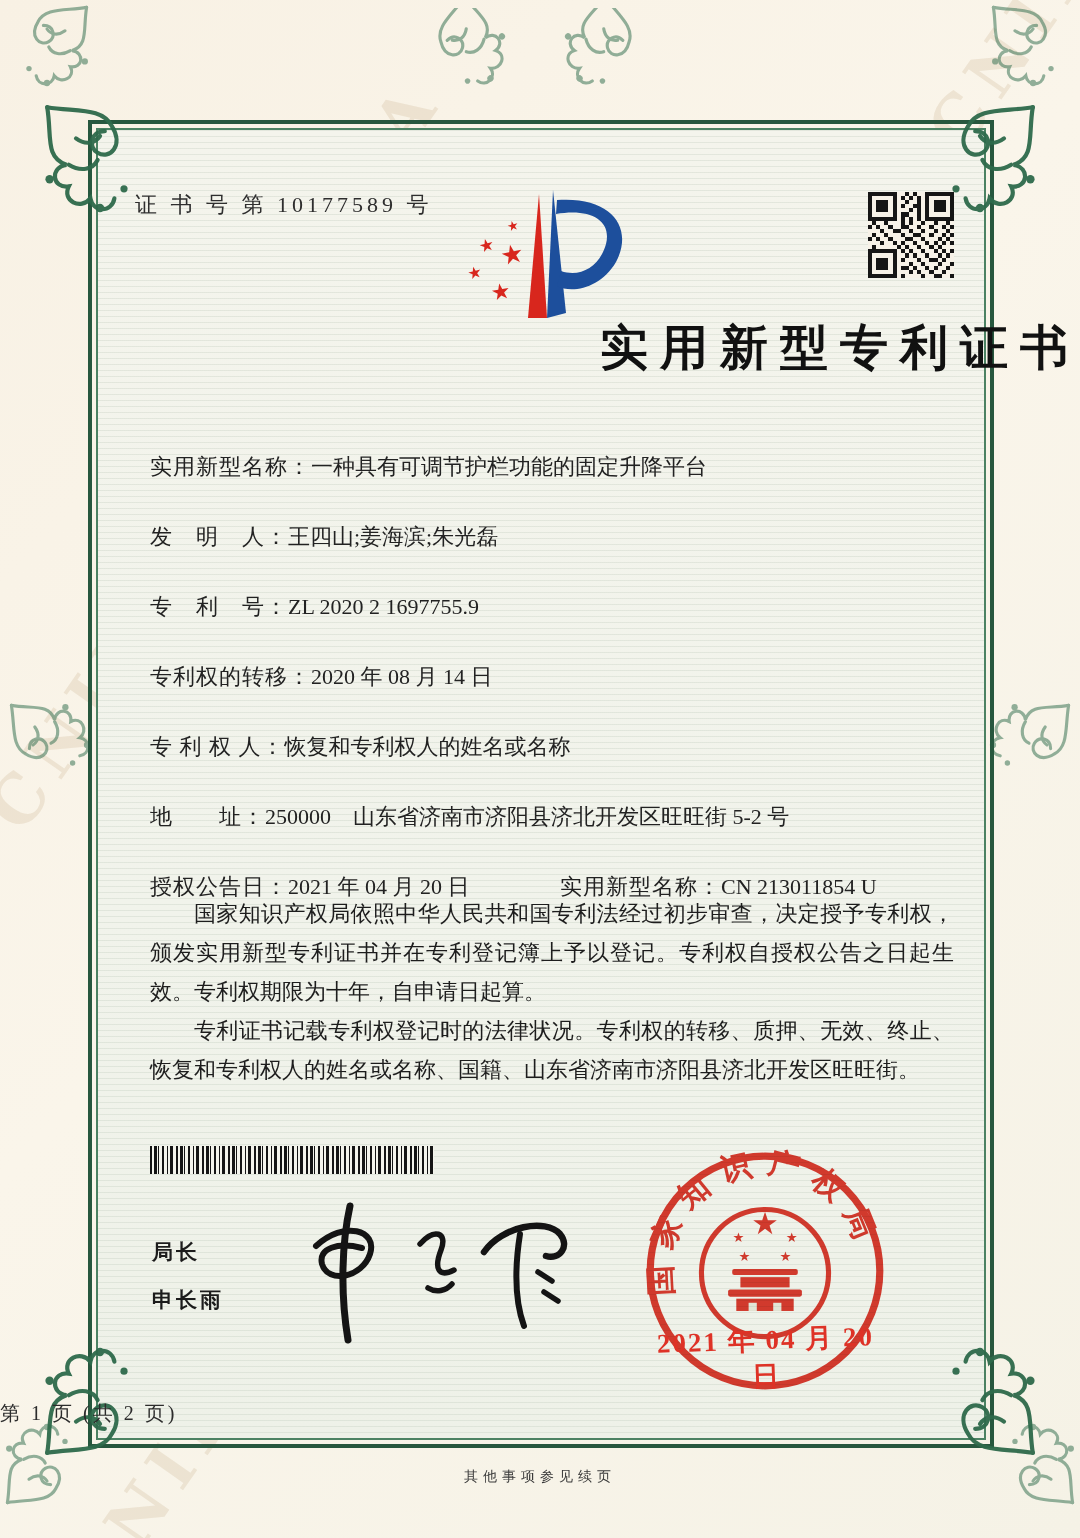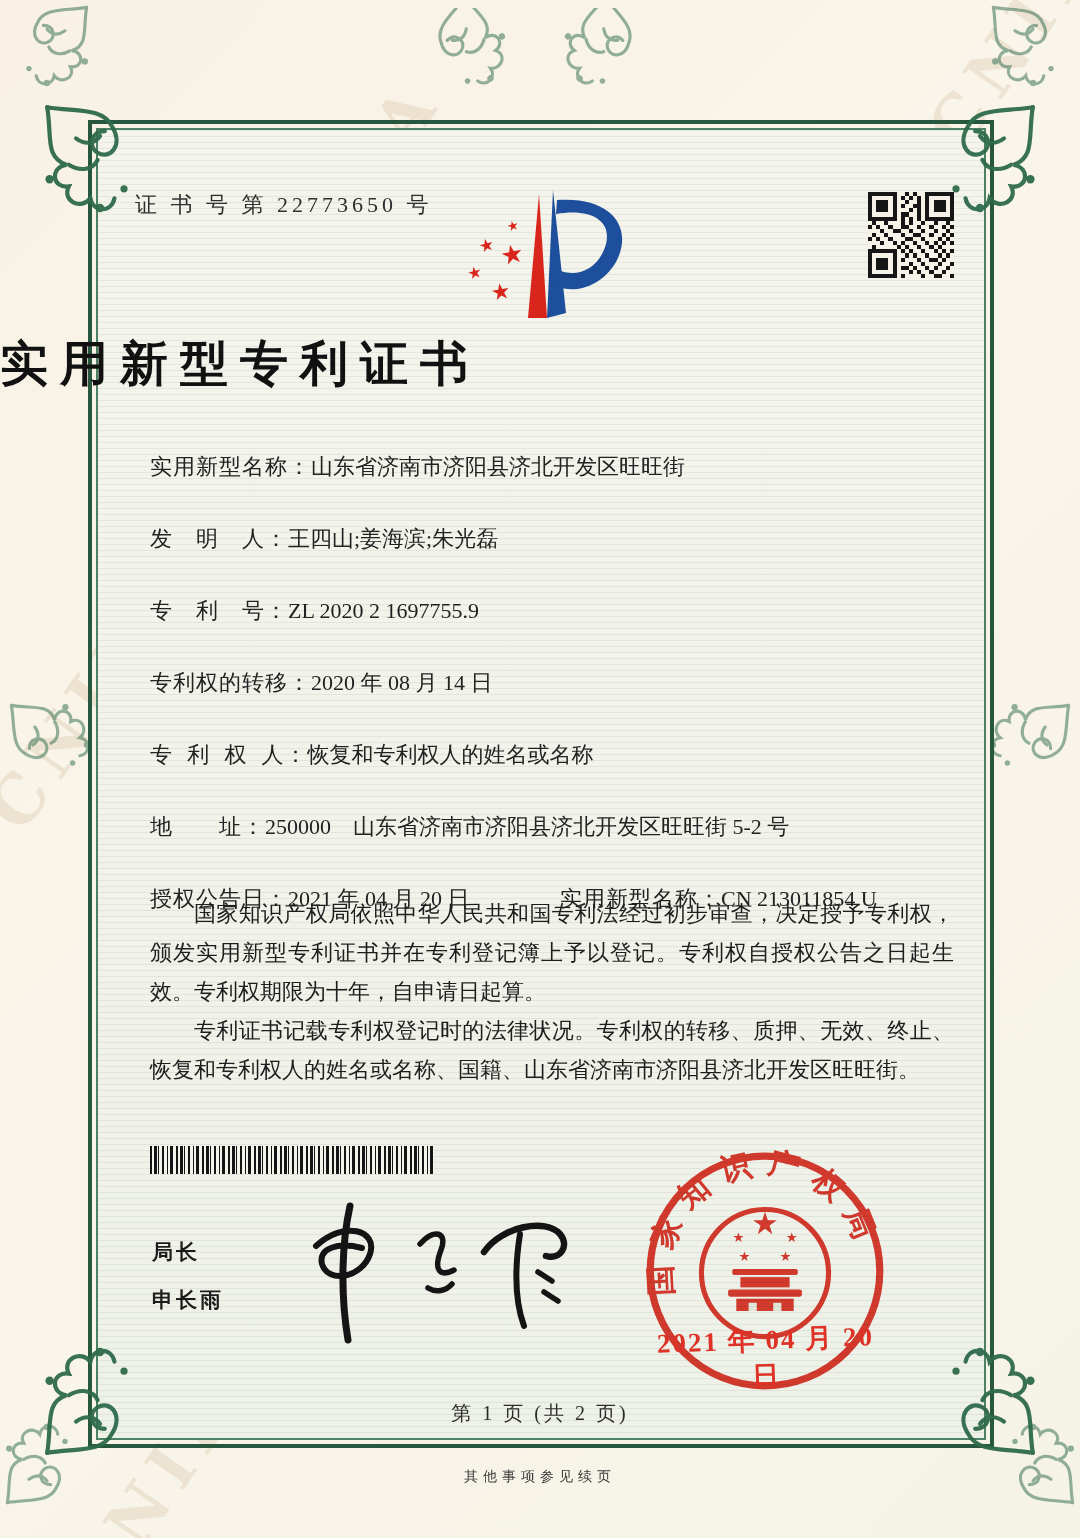--- a/index.html
+++ b/index.html
@@ -19,27 +19,27 @@
          border:4px solid #27573e;}
   .frame-inner{position:absolute;inset:4px;border:2px solid #4c8263;
          background:
            repeating-linear-gradient(180deg,rgba(150,170,150,0.18) 0 1px,rgba(0,0,0,0) 1px 6px),
            linear-gradient(180deg,#f4f4ec 0%,#f1f3eb 60%,#eef1e8 100%);}
   .corner-orn{position:absolute;width:120px;height:120px;color:#2e6a4b;opacity:.95;}
   .edge-orn{position:absolute;width:90px;height:90px;color:#3c7556;opacity:.55;}
 
   
   .cert-no{position:absolute;left:135px;top:190px;font-size:22px;letter-spacing:4px;color:#2e2e2e;}
-  .title{position:absolute;left:0;top:332px;width:100%;text-align:left;
+  .title{position:absolute;left:0;top:316px;width:100%;text-align:right;
          font-size:48px;font-weight:bold;letter-spacing:12px;color:#111;}
 
   
   .fields{position:absolute;left:150px;top:452px;width:810px;font-size:22px;color:#222;}
   .field-row{margin-bottom:40px;line-height:30px;}
-  .field-label{letter-spacing:1px;font-family:Liberation Mono, monospace;}
+  .field-label{letter-spacing:1px;}
   .grant-row{display:flex;}
   .grant-pair-left{width:410px;}
 
   
   .paras{position:absolute;left:150px;top:896px;width:804px;font-size:22px;
          line-height:39px;color:#1d1d1d;text-align:justify;}
   .paras p{margin:0;text-indent:2em;font-family:Liberation Mono, monospace;}
 
   
   .barcode{position:absolute;left:150px;top:1146px;width:284px;height:28px;
@@ -54,21 +54,21 @@
   .signer-title{top:1238px;} .signer-name{top:1286px;}
   .signature{position:absolute;left:288px;top:1192px;width:300px;height:155px;}
 
   
   .seal{position:absolute;left:642px;top:1148px;width:246px;height:246px;
         opacity:.95;mix-blend-mode:multiply;}
   .seal-date{position:absolute;left:648px;top:1322px;width:236px;text-align:center;
         font-size:27px;font-weight:bold;color:#de3226;letter-spacing:2px;
         transform:rotate(-2deg);}
 
-  .page-info{position:absolute;left:0;top:1400px;width:100%;text-align:center;
+  .page-info{position:absolute;left:0;top:1400px;width:100%;text-align:left;
         font-size:20px;letter-spacing:3px;color:#2c2c2c;}
   .footer-note{position:absolute;left:0;top:1468px;width:100%;text-align:center;
         font-size:14px;letter-spacing:5px;color:#3a3a3a;}
 
   .logo{position:absolute;left:440px;top:168px;width:220px;height:162px;}
   .qr{position:absolute;left:868px;top:192px;width:86px;height:86px;}
 </style>
 </head>
 <body>
 
@@ -132,21 +132,21 @@
   <svg class="corner-orn" style="left:920px;top:1340px;transform:scaleX(-1)">
       <use href="#curl" width="120" height="120"></use>
     </svg>
   <svg class="corner-orn" style="left:40px;top:100px;transform:scaleY(-1)">
       <use href="#curl" width="120" height="120"></use>
     </svg>
   <svg class="corner-orn" style="left:920px;top:100px;transform:scale(-1,-1)">
       <use href="#curl" width="120" height="120"></use>
     </svg>
 
-  <div class="cert-no">证 书 号 第 22773650 号</div>
+  <div class="cert-no">证 书 号 第 10177589 号</div>
 
   <svg class="logo" viewBox="0 0 220 162">
     <g font-family="'DejaVu Sans',sans-serif" fill="#d8261d" text-anchor="middle">
       <text x="74" y="62" font-size="13" transform="rotate(-14 74 62)">★</text>
       <text x="48" y="83" font-size="17" transform="rotate(-14 48 83)">★</text>
       <text x="74" y="95" font-size="26" transform="rotate(-12 74 95)">★</text>
       <text x="36" y="110" font-size="16" transform="rotate(-14 36 110)">★</text>
       <text x="62" y="131" font-size="22" transform="rotate(-10 62 131)">★</text>
     </g>
     <polygon points="99,26 88,150 107,150" fill="#d8261d"></polygon>
@@ -167,21 +167,21 @@
     <rect x="15" y="1" width="5" height="5" fill="#f7f2e8"></rect>
       <rect x="16" y="2" width="3" height="3" fill="#161616"></rect>
     <rect x="1" y="15" width="5" height="5" fill="#f7f2e8"></rect>
       <rect x="2" y="16" width="3" height="3" fill="#161616"></rect>
   </svg>
 
   <div class="title">实用新型专利证书</div>
 
   <div class="fields">
     <div class="field-row">
-      <span class="field-label">实用新型名称：</span><span>山东省济南市济阳县济北开发区旺旺街</span>
+      <span class="field-label">实用新型名称：</span><span>一种具有可调节护栏功能的固定升降平台</span>
     </div>
     <div class="field-row">
       <span class="field-label">发　明　人：</span><span>王四山;姜海滨;朱光磊</span>
     </div>
     <div class="field-row">
       <span class="field-label">专　利　号：</span><span>ZL 2020 2 1697755.9</span>
     </div>
     <div class="field-row">
       <span class="field-label">专利权的转移：</span><span>2020 年 08 月 14 日</span>
     </div>

